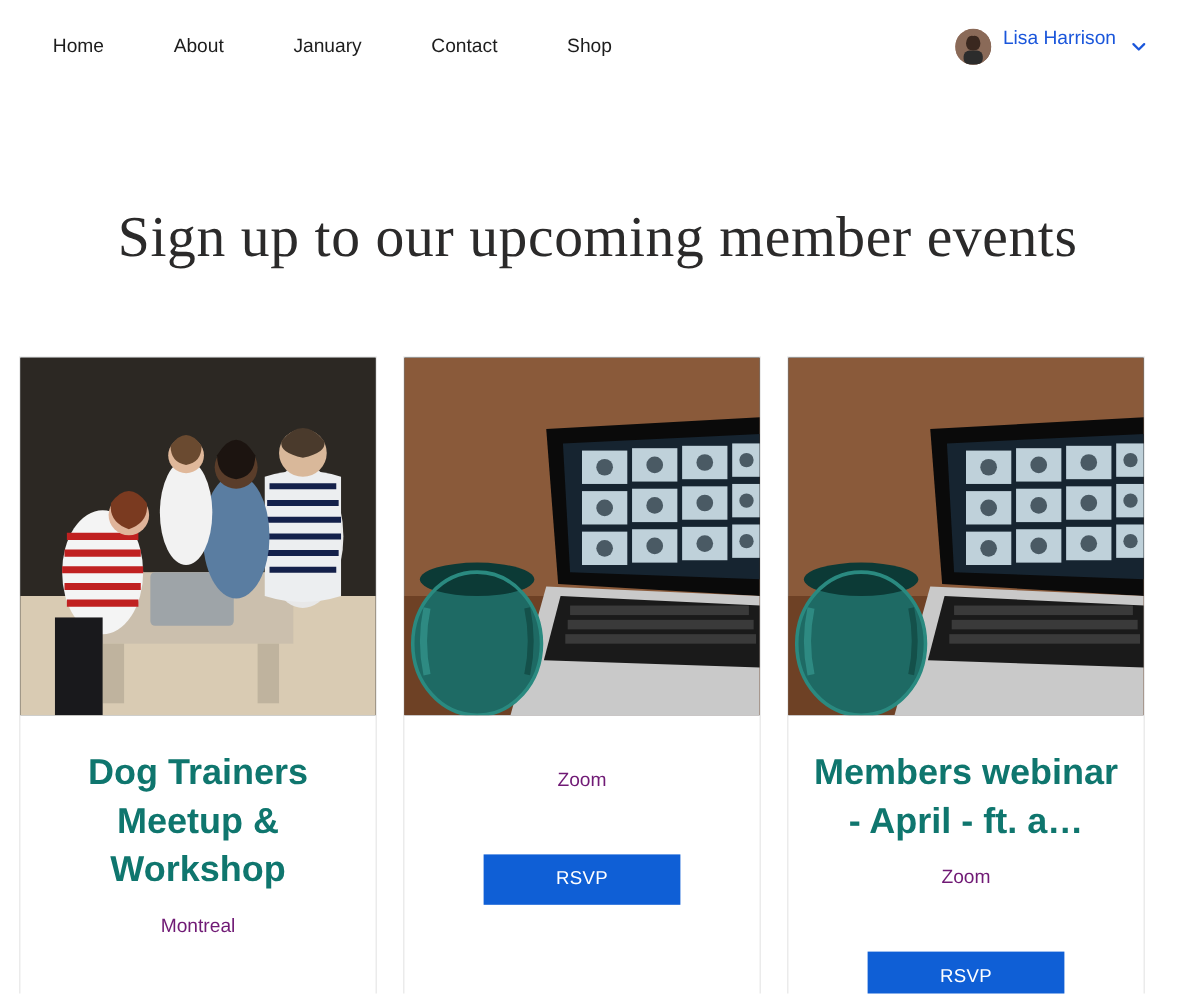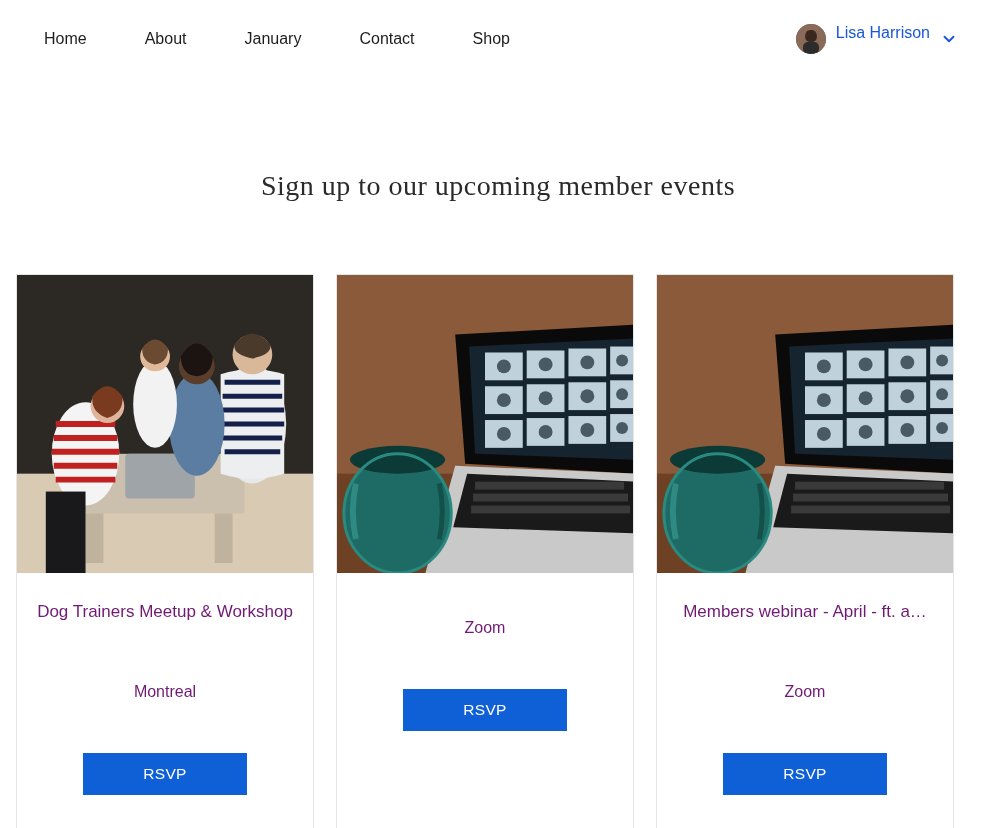--- a/index.html
+++ b/index.html
@@ -52,21 +52,21 @@
   }
   .chevron {
     color: #1a56db;
     display: flex;
     align-items: center;
   }
 
   
   .page-title {
     text-align: center;
-    font-size: 28px;
+    font-size: 48px;
     font-weight: 400;
     color: #2b2a2a;
     margin-top: 116px;
     letter-spacing: 0.5px;
     font-family: Georgia, "Times New Roman", serif;
   }
 
   
   .events {
     display: flex;
@@ -88,24 +88,24 @@
     display: block;
   }
   .card-body {
     padding: 28px 18px 36px 18px;
     text-align: center;
     display: flex;
     flex-direction: column;
     align-items: center;
   }
   .card-title {
-    font-size: 17px;
-    color: #701a75;
+    font-size: 30px;
+    color: #0f766e;
     line-height: 1.35;
-    font-weight: 400;
+    font-weight: 700;
     min-height: 64px;
     max-width: 100%;
   }
   .card-location {
     font-size: 16px;
     color: #701a75;
     margin-top: 18px;
   }
   .rsvp-btn {
     margin-top: 52px;

